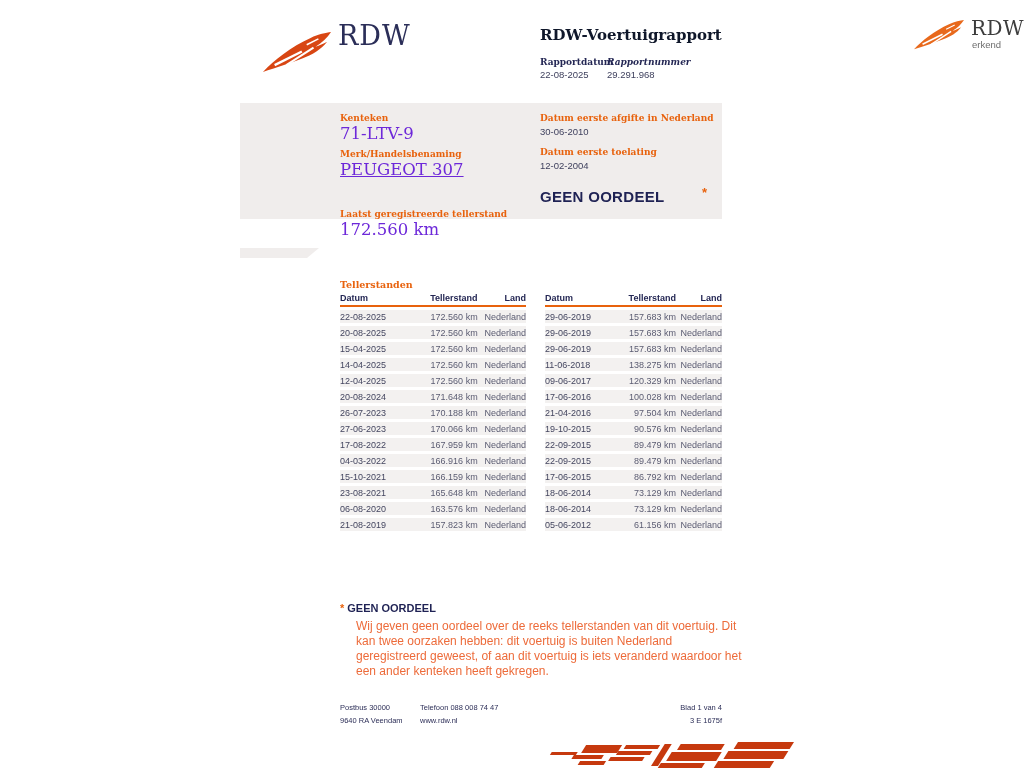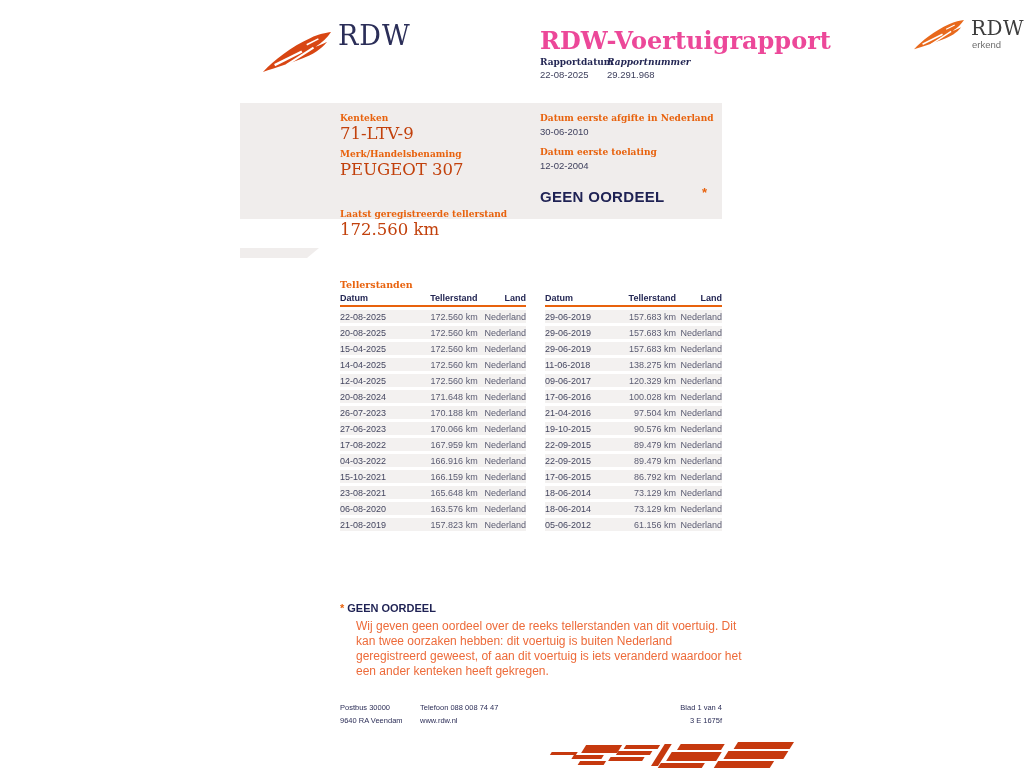--- a/index.html
+++ b/index.html
@@ -10,21 +10,21 @@
   .abs{position:absolute;}
 
   
   .logo-main{left:262px;top:32px;width:70px;height:41px;}
   .logo-wordmark{
     left:338px;top:20px;font-family:"DejaVu Serif",serif;font-size:27px;
     color:#2b2e58;letter-spacing:1px;
   }
   .report-title{
     left:540px;top:26px;font-family:"DejaVu Serif",serif;font-weight:bold;
-    font-size:24px;color:#ec4899;
+    font-size:15px;color:#0f172a;
   }
   .hdr-label{
     font-family:"DejaVu Serif",serif;font-weight:bold;font-size:9px;color:#242754;
   }
   .hdr-value{font-size:9.5px;color:#3f415e;}
   .lbl-rapportdatum{left:540px;top:57px;}
   .val-rapportdatum{left:540px;top:69px;}
   .lbl-rapportnummer{left:607px;top:57px;font-style:italic;}
   .val-rapportnummer{left:607px;top:69px;}
 
@@ -40,27 +40,27 @@
   .summary-box{left:240px;top:103px;width:482px;height:116px;background:#f0edec;}
   .summary-tab{
     left:240px;top:248px;width:79px;height:10px;background:#f0edec;
     clip-path:polygon(0 0,100% 0,calc(100% - 12px) 100%,0 100%);
   }
   .o-label{
     position:absolute;font-family:"DejaVu Serif",serif;font-weight:bold;
     font-size:9px;color:#e8620d;
   }
   .big-value{
-    position:absolute;font-family:"DejaVu Serif",serif;font-size:16.5px;color:#c2410c;
+    position:absolute;font-family:"DejaVu Serif",serif;font-size:16.5px;color:#6d28d9;
   }
   .sm-value{position:absolute;font-size:9.5px;color:#3f415e;}
   .lbl-kenteken{left:100px;top:10px;}
   .val-kenteken{left:100px;top:21px;}
   .lbl-merk{left:100px;top:46px;}
-  .val-merk{left:100px;top:57px;}
+  .val-merk{left:100px;top:57px;text-decoration:underline;}
   .lbl-teller{left:100px;top:106px;}
   .val-teller{left:100px;top:117px;}
   .lbl-afgifte{left:300px;top:10px;}
   .val-afgifte{left:300px;top:23px;}
   .lbl-toelating{left:300px;top:44px;}
   .val-toelating{left:300px;top:57px;}
   .oordeel{
     position:absolute;left:300px;top:85px;font-size:15px;font-weight:bold;
     color:#1f2254;letter-spacing:0.3px;
   }

